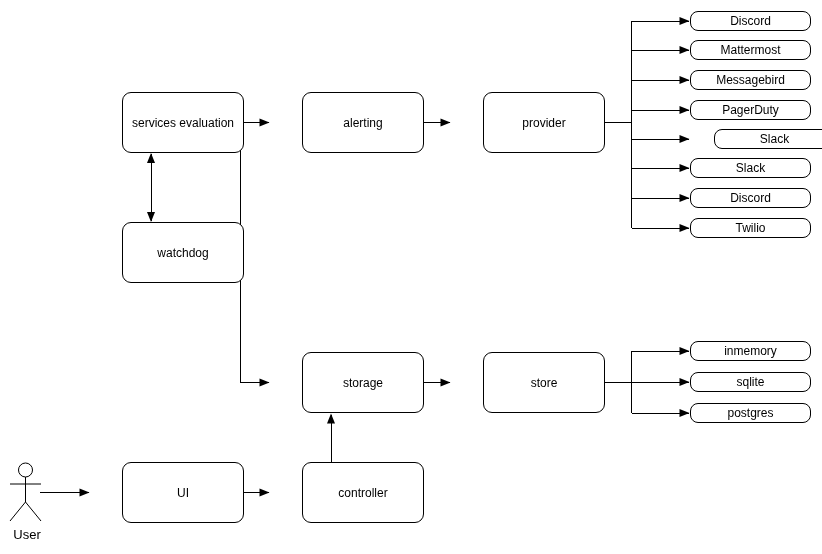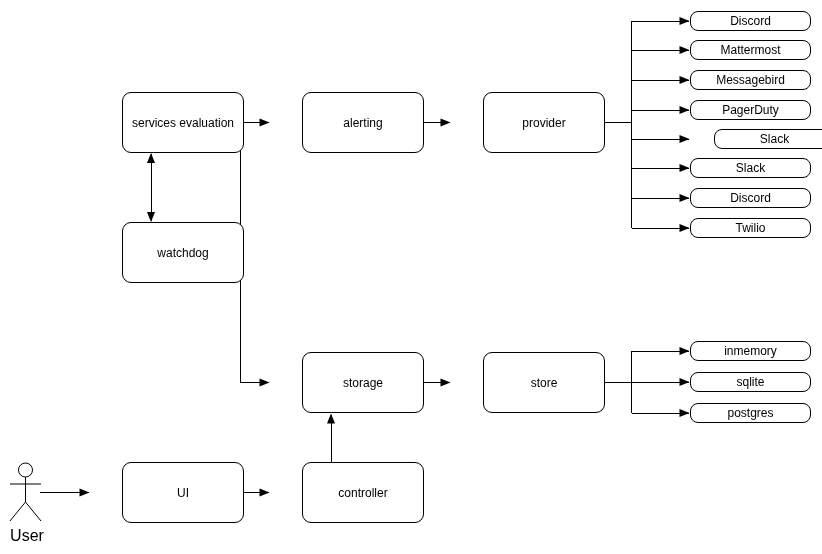--- a/index.html
+++ b/index.html
@@ -11,21 +11,21 @@
   .node {
     position:absolute; box-sizing:border-box;
     display:flex; align-items:center; justify-content:center;
     background:#ffffff; border:1px solid #000000;
     font-size:12px; line-height:1; white-space:nowrap;
   }
   .big   { width:122px; height:61px; border-radius:9px;margin-left:32px; }
   .small { width:121px; height:20px; border-radius:8px; }
   .actor-label {
     position:absolute; left:6px; top:527px; width:42px;
-    text-align:center; font-size:16px;
+    text-align:center; font-size:13px;
   }
 </style>
 </head>
 <body>
 
 <div class="canvas">
 
   <svg class="edges" width="822" height="554">
     <defs>
       <marker id="arr" markerWidth="12" markerHeight="10" refX="10" refY="5" orient="auto-start-reverse" markerUnits="userSpaceOnUse">

